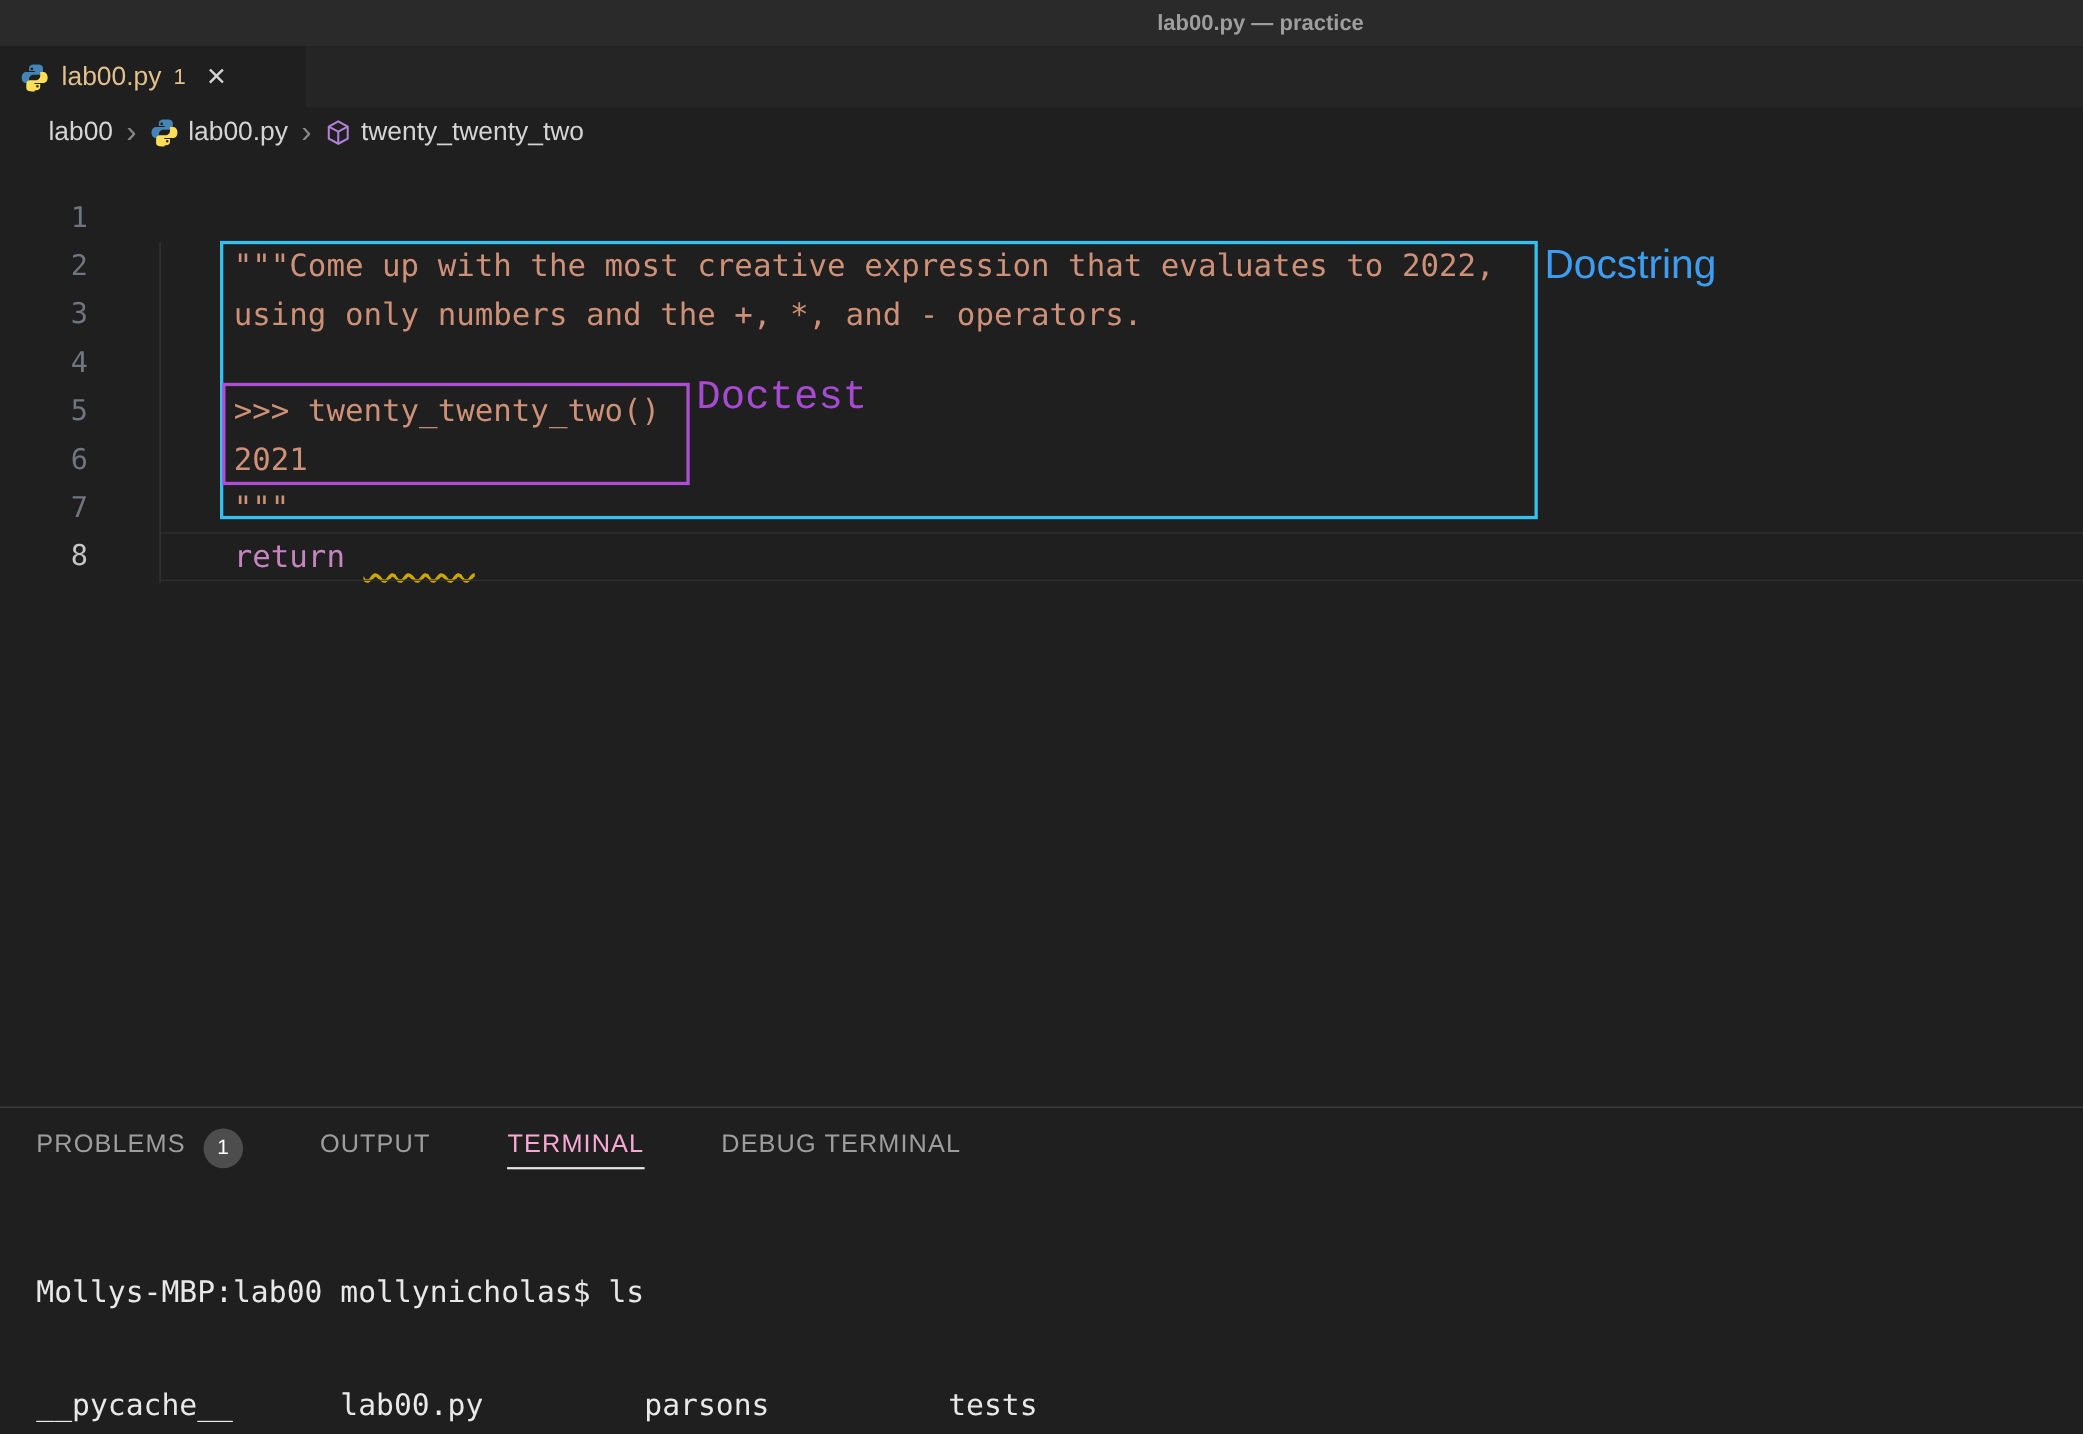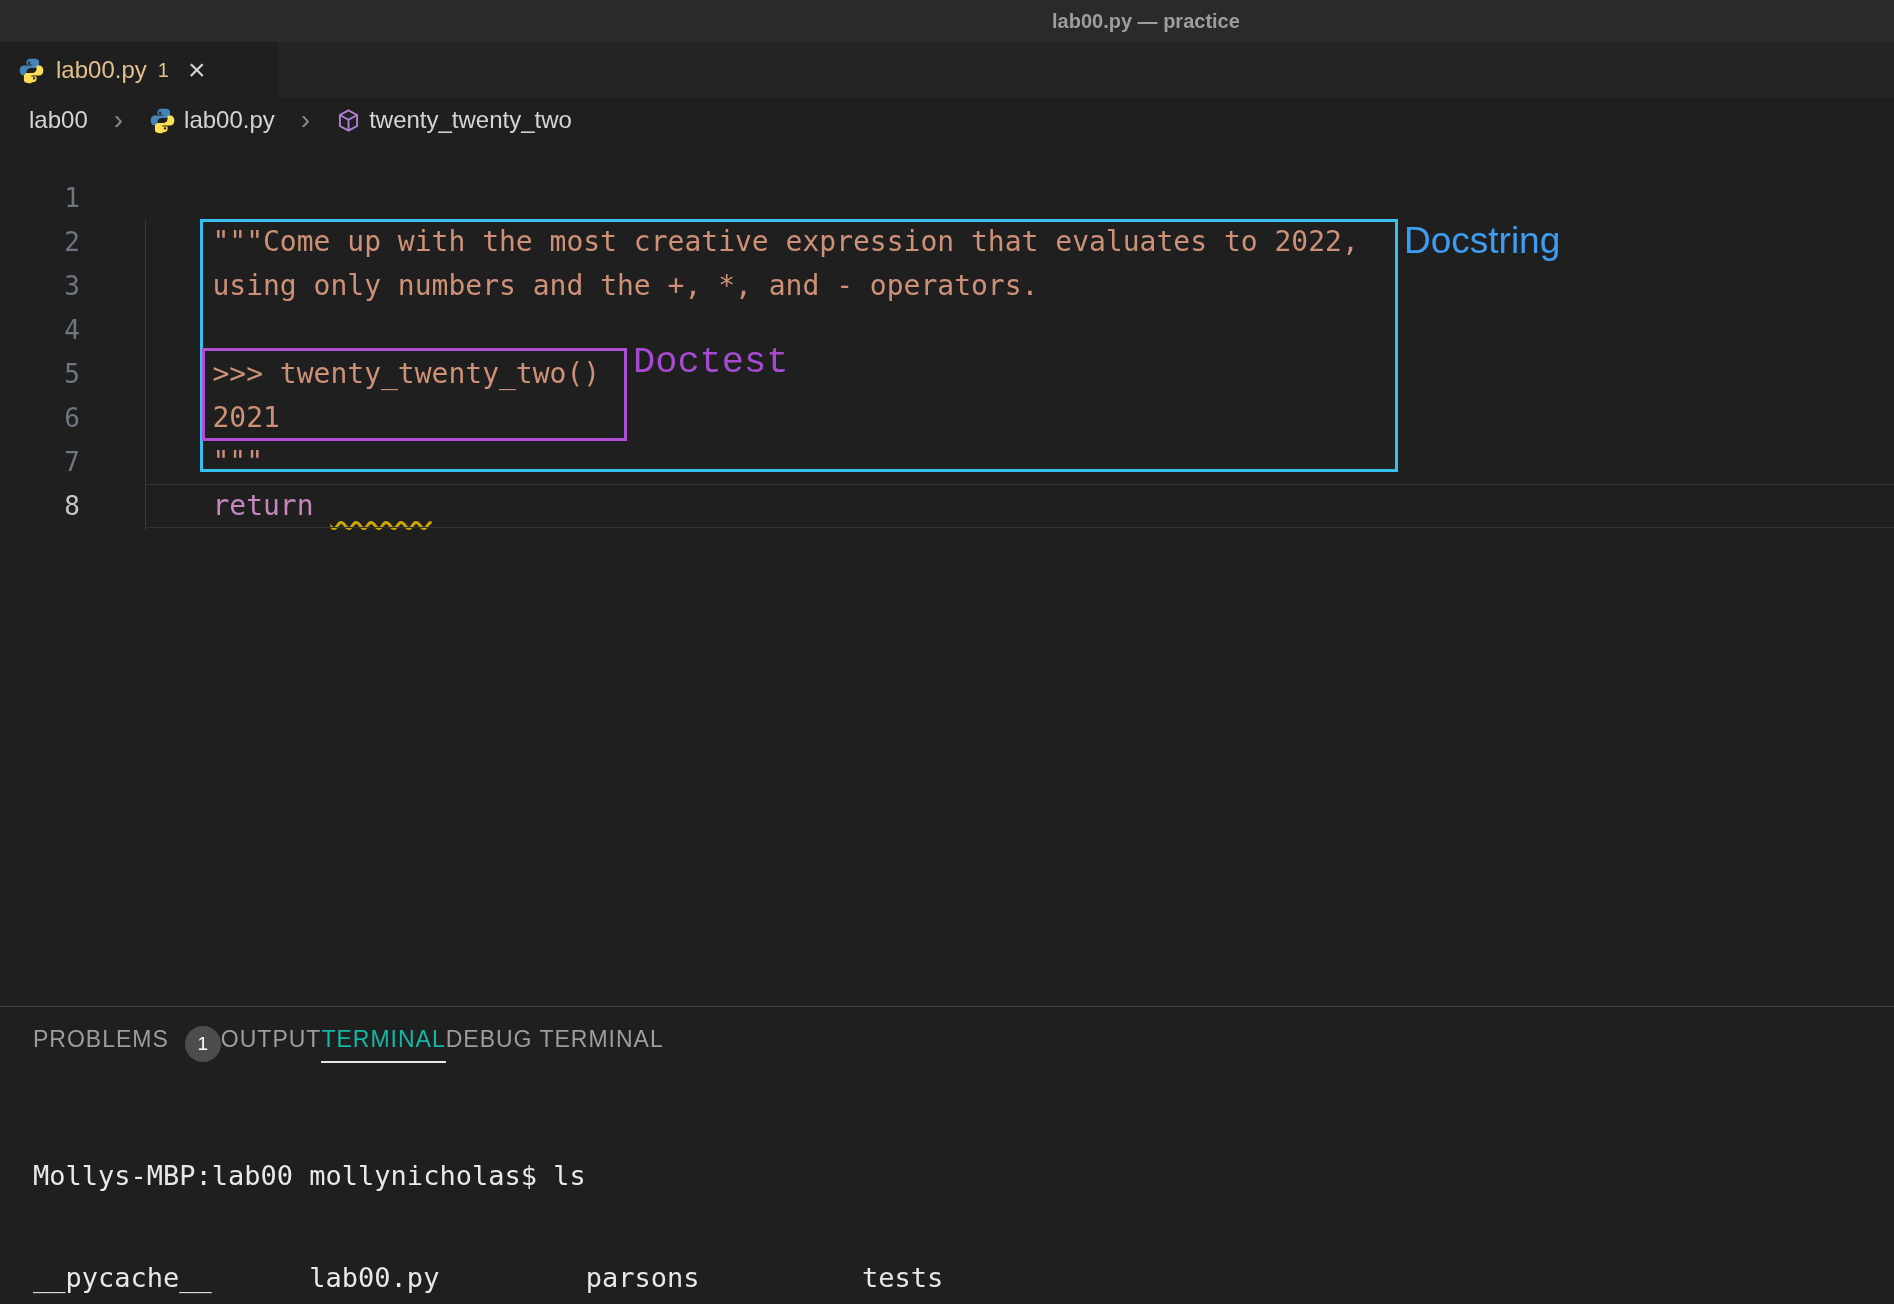--- a/index.html
+++ b/index.html
@@ -11,21 +11,21 @@
   .titlebar .title { position:absolute; left:1052px; top:0; height:42px; line-height:42px; color:#9d9d9d; font-size:20px; font-weight:600; }
 
   
   .tabbar { position:absolute; top:42px; left:0; right:0; height:56px; background:#252526; }
   .tab { position:absolute; left:0; top:0; width:278px; height:56px; background:#1f1f1f; display:flex; align-items:center; gap:11px; padding:0 18px; cursor:pointer; }
   .tab-label { color:#e2c08d; font-size:24px; }
   .tab-badge { color:#e2c08d; font-size:20px; }
   .tab-close { color:#d4d4d4; font-size:30px; line-height:30px; margin-left:8px; }
 
   
-  .breadcrumb { position:absolute; top:98px; left:0; right:0; height:44px; background:#1f1f1f; display:flex; align-items:center; gap:24px; padding-left:29px; color:#d4d4d4; font-size:24px; }
+  .breadcrumb { position:absolute; top:98px; left:0; right:0; height:44px; background:#1f1f1f; display:flex; align-items:center; gap:10px; padding-left:44px; color:#d4d4d4; font-size:24px; }
   .crumb { display:flex; align-items:center; gap:8px; cursor:pointer; }
   .crumb-sep { color:#8a8a8a; font-size:28px; line-height:28px; padding:0 2px; }
 
   
   .editor { position:absolute; top:142px; left:0; right:0; height:864px; background:#1f1f1f; padding-top:34px; }
   .code-line { display:flex; height:44px; line-height:44px; font-family:"DejaVu Sans Mono",monospace; font-size:28px; white-space:pre; }
   .gutter { flex:none; width:110px; padding-right:30px; text-align:right; color:#6e7681; font-size:26px; }
   .gutter.active { color:#c6c6c6; }
   .code { padding-left:35px; }
   .tok-kw { color:#569cd6; }
@@ -39,24 +39,24 @@
   .current-line { position:absolute; left:145px; right:0; top:342px; height:44px; border-top:1px solid #323232; border-bottom:1px solid #323232; }
 
   
   .box-docstring { position:absolute; left:200px; top:77px; width:1198px; height:253px; border:3px solid #35c0f0; }
   .box-doctest { position:absolute; left:202px; top:206px; width:425px; height:93px; border:3px solid #ae4ed4; }
   .label-docstring { position:absolute; left:1404px; top:77px; font-size:37px; line-height:44px; color:#3d9df3; font-weight:500; }
   .label-doctest { position:absolute; left:633px; top:198px; font-size:37px; line-height:44px; color:#a64bd1; font-weight:500;font-family:Liberation Mono, monospace; }
 
   
   .panel { position:absolute; top:1006px; left:0; right:0; bottom:0; background:#1f1f1f; border-top:1px solid #454545; }
-  .panel-tabs { display:flex; align-items:center; height:74px; padding-left:33px; }
+  .panel-tabs { display:flex; align-items:center; column-gap:70px; height:74px; padding-left:33px; }
   .panel-tab { display:flex; align-items:center; color:#9d9d9d; font-size:23px; letter-spacing:1px; cursor:pointer; }
   .panel-tab .tab-text { padding-bottom:8px; border-bottom:2px solid transparent; }
-  .panel-tab.active { color:#14b8a6; }
+  .panel-tab.active { color:#f9a8d4; }
   .panel-tab.active .tab-text { border-bottom-color:#e7e7e7; }
   .problems-badge { margin-left:16px; width:36px; height:36px; border-radius:50%; background:#4d4d4d; color:#ffffff; font-size:19px; letter-spacing:0; display:flex; align-items:center; justify-content:center; }
 
   .terminal { position:absolute; left:33px; top:84px; right:0; font-family:"DejaVu Sans Mono",monospace; font-size:27px; line-height:34px; color:#e8e8e8; white-space:pre; cursor:text; }
 
   .icon-py { width:27px; height:27px; flex:none; }
   .icon-cube { width:25px; height:25px; flex:none; }
 </style>
 </head>
 <body>

